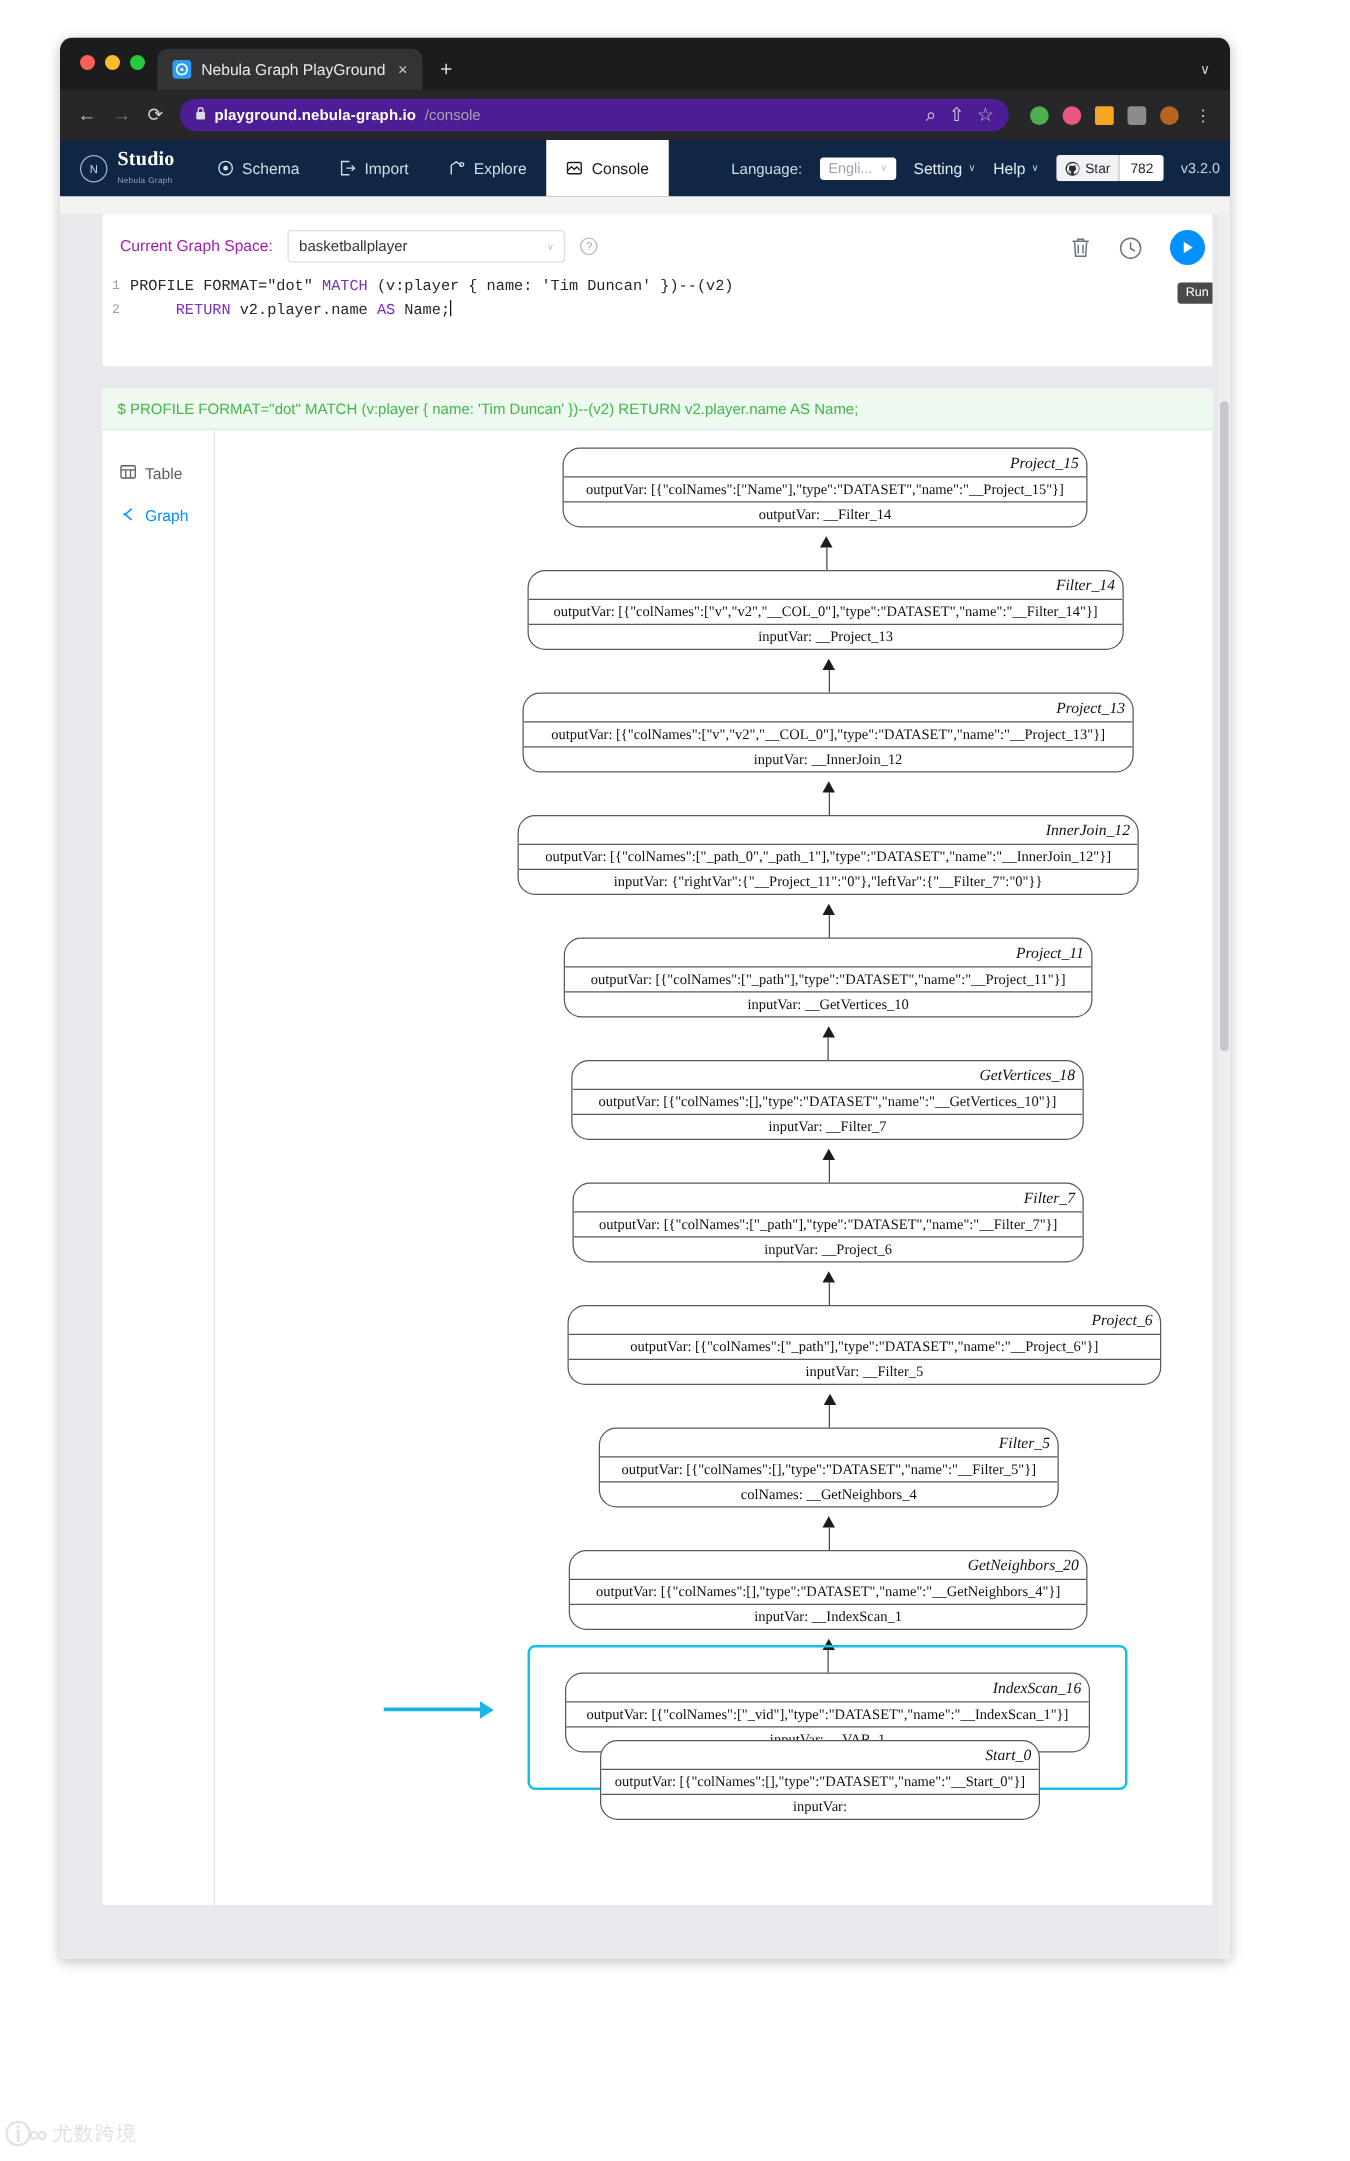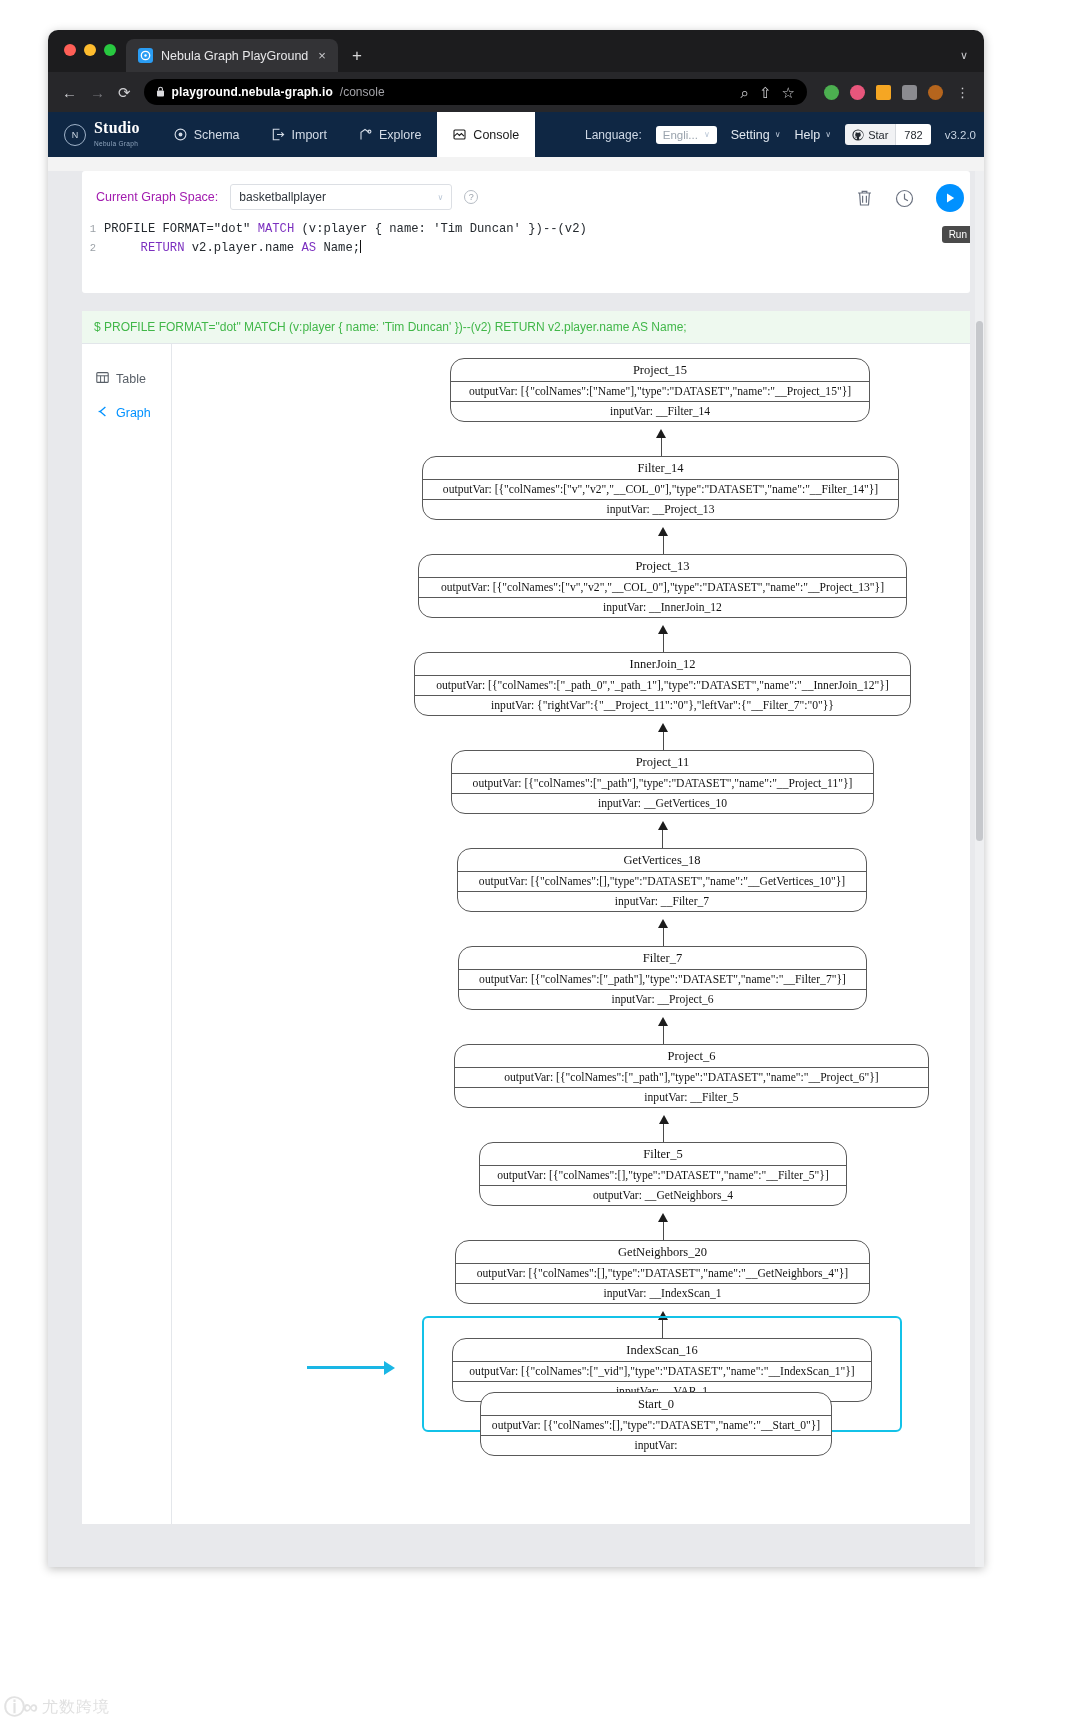--- a/index.html
+++ b/index.html
@@ -54,21 +54,21 @@
   .win-chevron { position: absolute; right: 16px; bottom: 10px; color: #c8c8cc; font-size: 11px; }
 
   
   .urlbar {
     height: 40px; background: #27272a;
     display: flex; align-items: center; padding: 0 14px; gap: 13px;
   }
   .navicon { color: #cfcfd2; font-size: 15px; line-height: 1; display: block; }
   .navicon.dim { color: #76767a; }
   .omnibox {
-    flex: 1 1 auto; height: 26px; background: #000000;
+    flex: 1 1 auto; height: 26px; background: #4c1d95;
     border-radius: 13px; display: flex; align-items: center;
     padding: 0 12px; gap: 7px; color: #e9e9ec; font-size: 12px;
   }
   .lock { font-size: 9.5px; color: #d6d6d9; }
   .url-host { color: #ffffff; font-weight: bold; letter-spacing: .1px; }
   .url-path { color: #a3a3a8; }
   .omni-right { margin-left: auto; display: flex; gap: 10px; align-items: center; }
   .ext-icons { display: flex; align-items: center; gap: 11px; padding-left: 4px; }
   .ext { width: 15px; height: 15px; border-radius: 50%; display: block; }
   .ext.c1 { background: #4caf50; }
@@ -177,21 +177,21 @@
   }
   .side-item.active { color: #0091ff; }
   .plan-canvas { flex: 1 1 auto; position: relative; overflow: hidden; }
 
   
   .node {
     position: absolute; border: 1px solid #595959; border-radius: 14px;
     background: #ffffff; font-family: "Liberation Serif", serif;
     color: #121212; overflow: hidden;
   }
-  .node-title { text-align: center; font-size: 12.5px; padding: 4px 6px 3px; white-space: nowrap; }
+  .node-title { text-align: right; font-size: 12.5px; padding: 4px 6px 3px; white-space: nowrap; font-style: italic; }
   .node-row {
     border-top: 1px solid #595959; text-align: center; font-size: 11.6px;
     padding: 3px 6px; white-space: nowrap;
   }
   .edge { position: absolute; width: 1.4px; background: #4a4a4a; }
   .arrowhead {
     position: absolute; width: 0; height: 0;
     border-left: 5px solid transparent; border-right: 5px solid transparent;
     border-bottom: 9px solid #1c1c1c;
   }
@@ -421,21 +421,21 @@
                   </svg>
               </span>
               <span>Graph</span>
             </div>
           </div>
 
           <div class="plan-canvas">
               <div class="node" style="left: 278px; top: 14px; width: 420px;">
                 <div class="node-title">Project_15</div>
                 <div class="node-row">outputVar: [{"colNames":["Name"],"type":"DATASET","name":"__Project_15"}]</div>
-                <div class="node-row">inputVar: __Filter_14</div>
+                <div class="node-row">outputVar: __Filter_14</div>
               </div>
               <div class="edge" style="left: 488.5px; top: 94px; height: 18px;"></div>
               <div class="arrowhead" style="left: 484.2px; top: 85px;"></div>
               <div class="node" style="left: 250px; top: 112px; width: 477px;">
                 <div class="node-title">Filter_14</div>
                 <div class="node-row">outputVar: [{"colNames":["v","v2","__COL_0"],"type":"DATASET","name":"__Filter_14"}]</div>
                 <div class="node-row">inputVar: __Project_13</div>
               </div>
               <div class="edge" style="left: 490.5px; top: 192px; height: 18px;"></div>
               <div class="arrowhead" style="left: 486.2px; top: 183px;"></div>
@@ -477,21 +477,21 @@
               <div class="node" style="left: 282px; top: 700px; width: 475px;">
                 <div class="node-title">Project_6</div>
                 <div class="node-row">outputVar: [{"colNames":["_path"],"type":"DATASET","name":"__Project_6"}]</div>
                 <div class="node-row">inputVar: __Filter_5</div>
               </div>
               <div class="edge" style="left: 491px; top: 780px; height: 18px;"></div>
               <div class="arrowhead" style="left: 486.7px; top: 771px;"></div>
               <div class="node" style="left: 307px; top: 798px; width: 368px;">
                 <div class="node-title">Filter_5</div>
                 <div class="node-row">outputVar: [{"colNames":[],"type":"DATASET","name":"__Filter_5"}]</div>
-                <div class="node-row">outputVar: __GetNeighbors_4</div>
+                <div class="node-row">colNames: __GetNeighbors_4</div>
               </div>
               <div class="edge" style="left: 490.5px; top: 878px; height: 18px;"></div>
               <div class="arrowhead" style="left: 486.2px; top: 869px;"></div>
               <div class="node" style="left: 283px; top: 896px; width: 415px;">
                 <div class="node-title">GetNeighbors_20</div>
                 <div class="node-row">outputVar: [{"colNames":[],"type":"DATASET","name":"__GetNeighbors_4"}]</div>
                 <div class="node-row">inputVar: __IndexScan_1</div>
               </div>
               <div class="edge" style="left: 490px; top: 976px; height: 18px;"></div>
               <div class="arrowhead" style="left: 485.7px; top: 967px;"></div>

